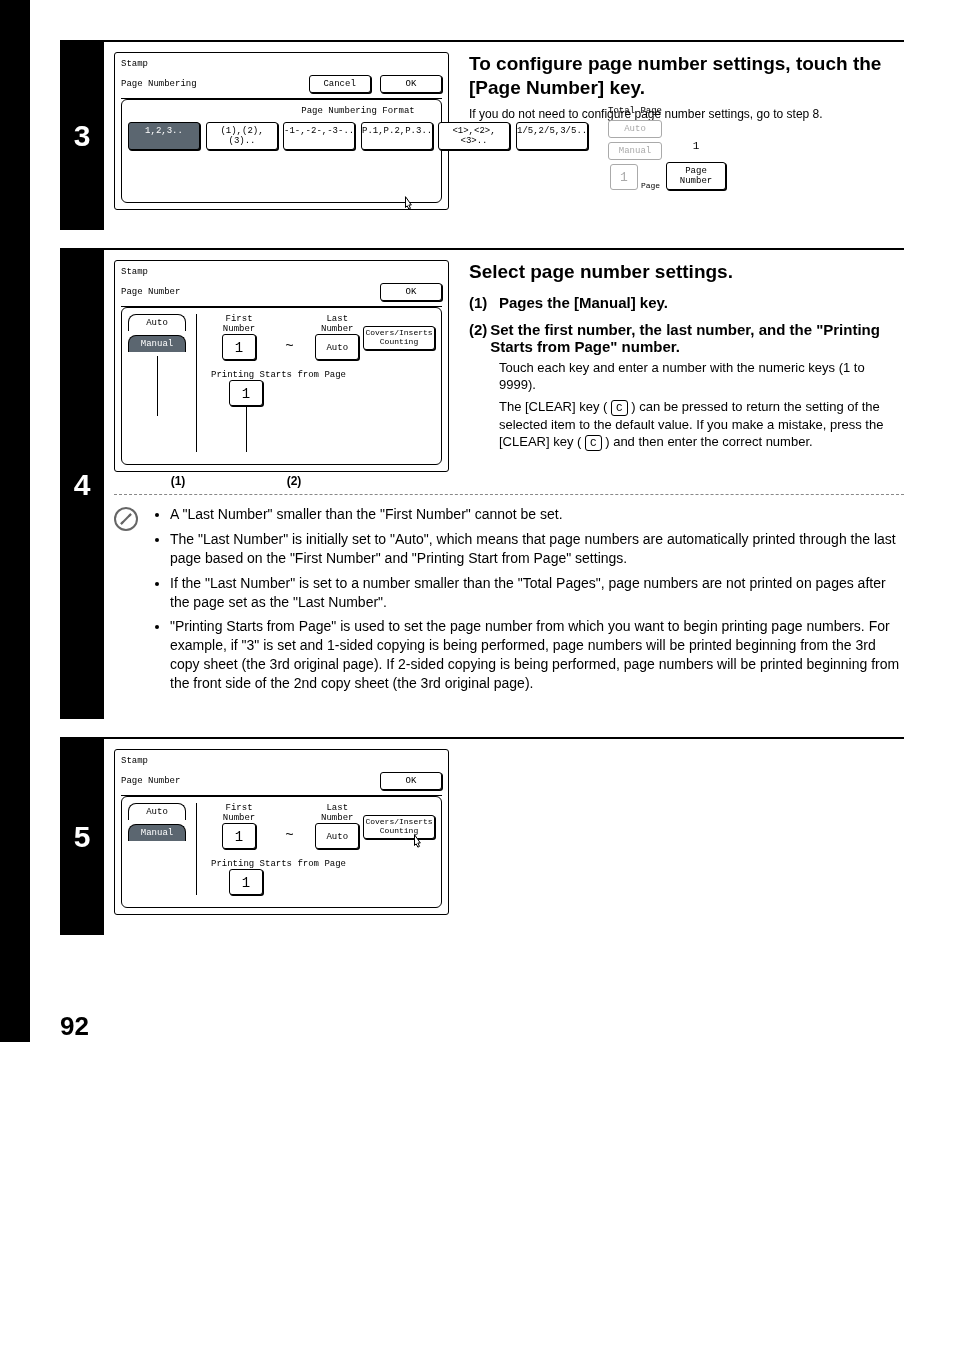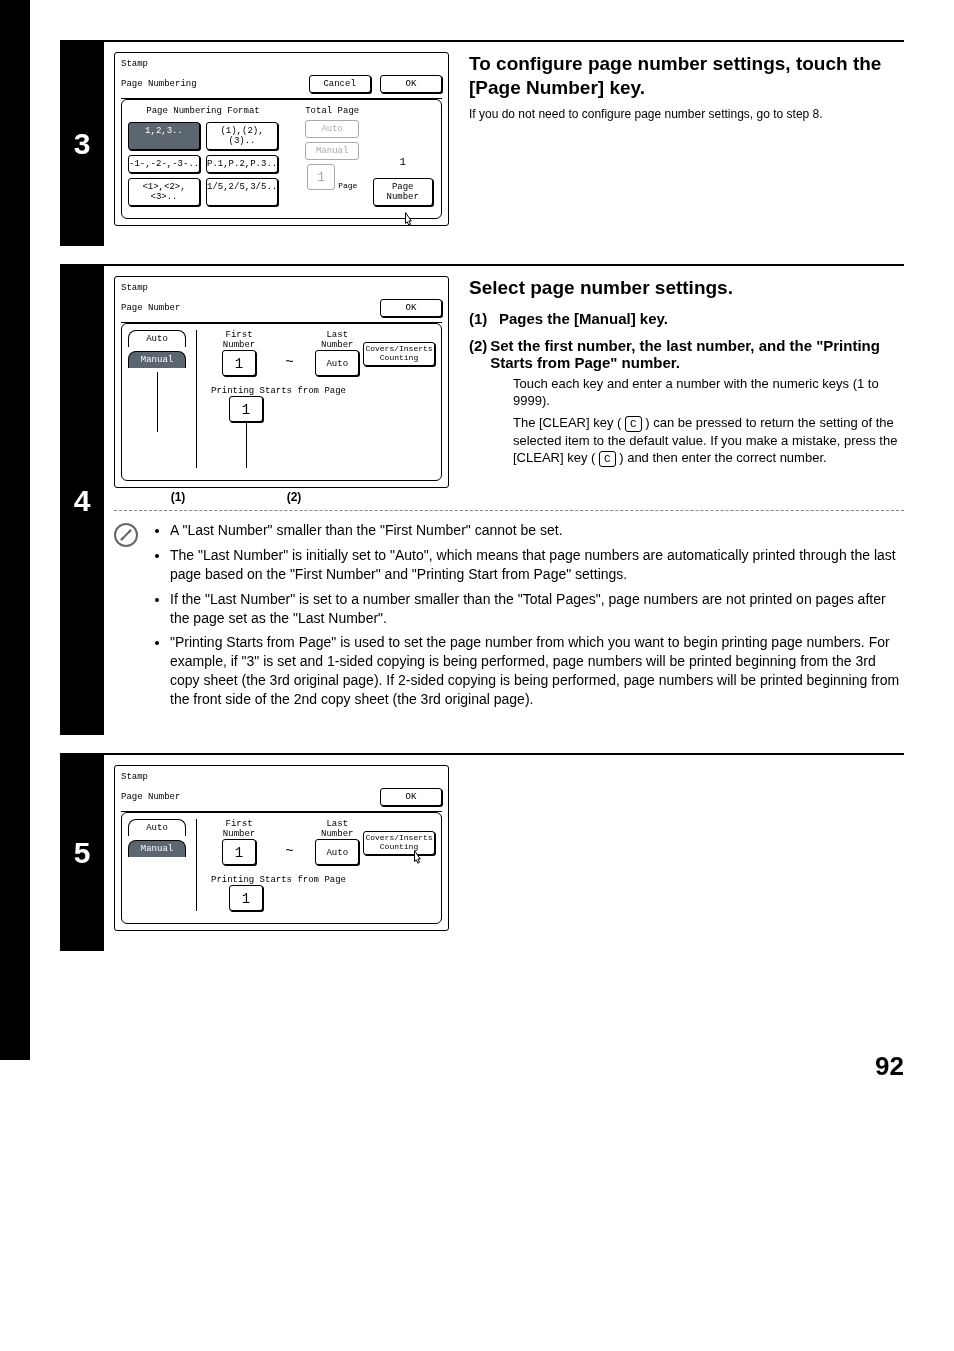--- a/index.html
+++ b/index.html
@@ -18,35 +18,35 @@
   .dlg-header-row { display: flex; justify-content: space-between; align-items: center; border-bottom: 1px solid #000000; padding-bottom: 5px; }
   .wbtn { border: 1px solid #000; border-radius: 3px; padding: 3px 0; text-align: center; font-size: 9px; background: #fff; display: inline-block; }
   .wbtn.shadow { box-shadow: 1px 1px 0 #000; }
   .wbtn.sel { background: #5b6670; color: #fff; }
   .wbtn.dim { color: #aaa; border-color: #aaa; }
   .wbtn.tall { height: 26px; line-height: 20px; }
   .instr-heading { font-weight: bold; font-size: 19px; line-height: 1.25; }
   .instr-text { font-size: 12px; margin-top: 6px; line-height: 1.35; }
   .sub-step { display: flex; font-size: 15px; font-weight: bold; margin-top: 10px; }
   .sub-step-num { width: 30px; }
-  .detail-text { font-size: 13px; margin-left: 44px; margin-top: 4px; line-height: 1.35; }
+  .detail-text { font-size: 13px; margin-left: 30px; margin-top: 4px; line-height: 1.35; }
   .clear-key { display:inline-block; border:1px solid #000; border-radius:3px; font-size:11px; padding:0 4px; line-height:14px; font-family: "Courier New", monospace; font-weight: normal; }
   .notes { position: relative; padding-left: 40px; margin-top: 6px; font-size: 14px; line-height: 1.35; border-top: 1px dashed #888; padding-top: 10px;}
   .notes ul { margin: 0; padding-left: 16px; }
   .notes li { margin-bottom: 6px; }
   .note-icon { position: absolute; left: 0; top: 12px; width: 24px; height: 24px; border: 2px solid #666; border-radius: 50%; display:flex; align-items:center; justify-content:center;}
   .pencil { width: 14px; height: 2px; background:#666; transform: rotate(-45deg); border-left:3px solid #666; border-right:3px solid #666;}
   .page-num-mark { font-weight:bold; font-size:12px; margin-top:2px;}
-  .foot-pagenum { text-align:right; font-size:26px; font-weight:bold; margin-top: 100px; }
+  .foot-pagenum { text-align:left; font-size:26px; font-weight:bold; margin-top: 76px; }
   .cursor-icon { position:absolute; width:20px; height:20px; }
   .cursor-icon svg { width:20px; height:20px; }
   .vtab { display:flex; flex-direction:column; gap:4px; margin-right:10px; }
   .col-group { display:flex; }
   .mid-zone { flex:1; }
-  .grid-btns { display:flex; flex-direction:column; gap:5px; }
+  .grid-btns { display:flex; flex-direction:row; gap:5px; }
   .grid-row { display:flex; gap:6px; }
 </style>
 </head>
 <body>
 
 <div class="page">
   <div class="black-tab"></div>
   <div class="content">
 
     <div class="step">

